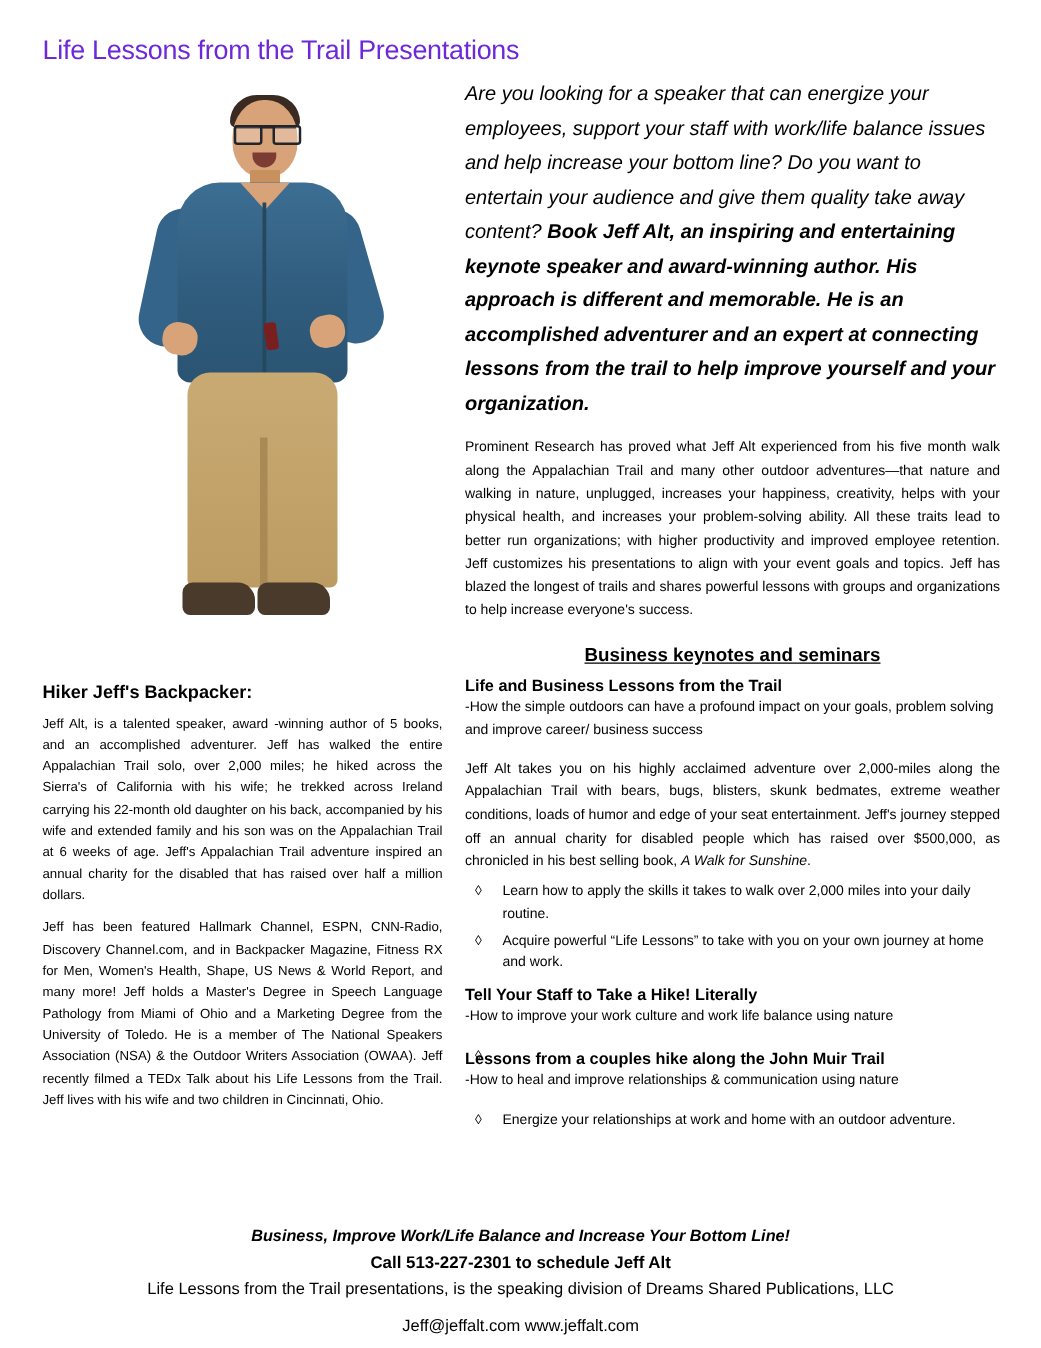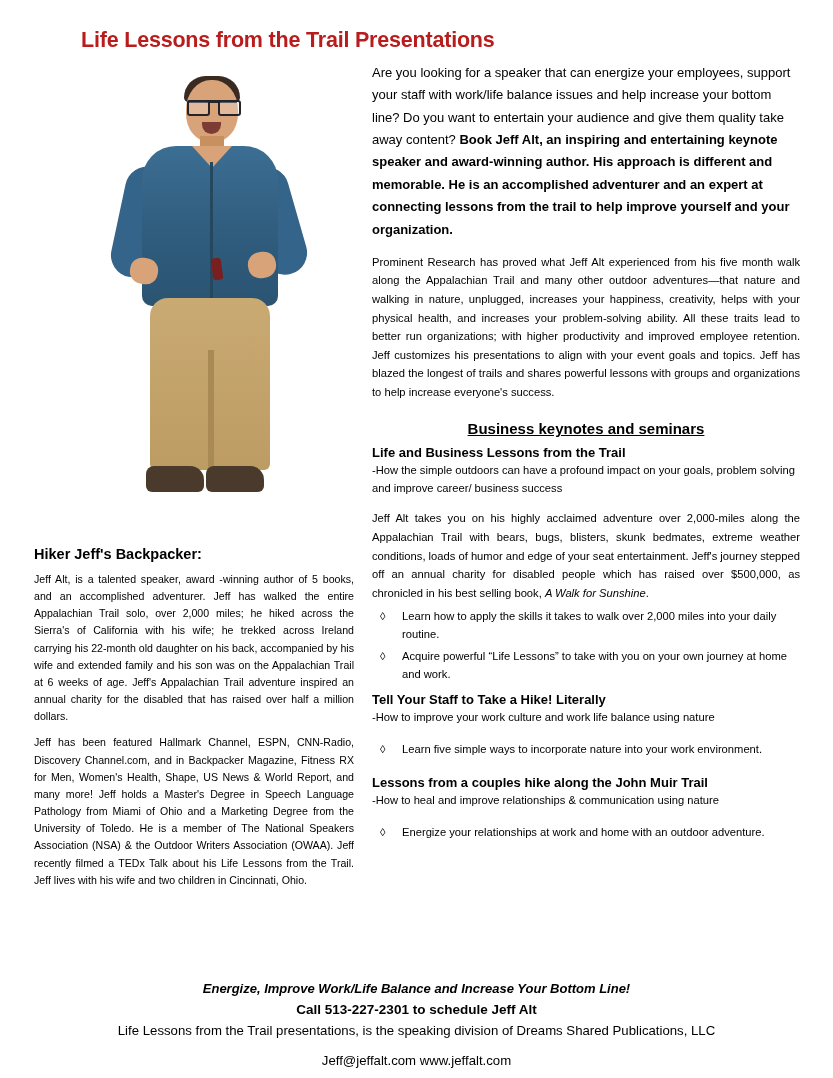--- a/index.html
+++ b/index.html
@@ -21,24 +21,23 @@
     height: 1078px;
     padding: 0;
   }
 
   
   .doc-title {
     position: absolute;
     left: 34px;
     top: 28px;
     font-size: 21.5px;
-    font-weight: bold;
+    font-weight: normal;
     letter-spacing: -0.2px;
-    color: #b91c1c;
-    margin-left: 47px;
+    color: #6d28d9;
   }
 
   
   .left-col {
     position: absolute;
     left: 34px;
     top: 62px;
     width: 320px;
   }
 
@@ -229,22 +228,23 @@
   }
 
   
   .right-col {
     position: absolute;
     left: 372px;
     top: 62px;
     width: 428px;
   }
   .lead {
-    font-size: 13px;
+    font-size: 16px;
     line-height: 1.72;
+    font-style: italic;
     font-weight: bold;
     margin: 0;
   }
   .lead .thin {
     font-weight: normal;
   }
   .body-para {
     font-size: 11.2px;
     line-height: 1.66;
     text-align: justify;
@@ -376,34 +376,33 @@
         <span class="dia">◊</span>
         <span>Acquire powerful “Life Lessons” to take with you on your own journey at home and work.</span>
       </li>
     </ul>
 
     <div class="sub-head">Tell Your Staff to Take a Hike! Literally</div>
     <div class="sub-note">-How to improve your work culture and work life balance using nature</div>
     <ul class="bullet-list" style="margin-top:14px;">
       <li>
         <span class="dia">◊</span>
-        <span>Learn five simple ways to incorporate nature into your work environment.</span>
       </li>
     </ul>
 
     <div class="sub-head" style="margin-top:16px;">Lessons from a couples hike along the John Muir Trail</div>
     <div class="sub-note">-How to heal and improve relationships &amp; communication using nature</div>
     <ul class="bullet-list" style="margin-top:14px;">
       <li>
         <span class="dia">◊</span>
         <span>Energize your relationships at work and home with an outdoor adventure.</span>
       </li>
     </ul>
   </div>
 
   <div class="footer">
-    <div class="f1">Energize, Improve Work/Life Balance and Increase Your Bottom Line!</div>
+    <div class="f1">Business, Improve Work/Life Balance and Increase Your Bottom Line!</div>
     <div class="f2">Call 513-227-2301 to schedule Jeff Alt</div>
     <div class="f3">Life Lessons from the Trail presentations, is the speaking division of Dreams Shared Publications, LLC</div>
     <div class="f4">Jeff@jeffalt.com   www.jeffalt.com</div>
   </div>
 
 </div>
 
 </body></html>

